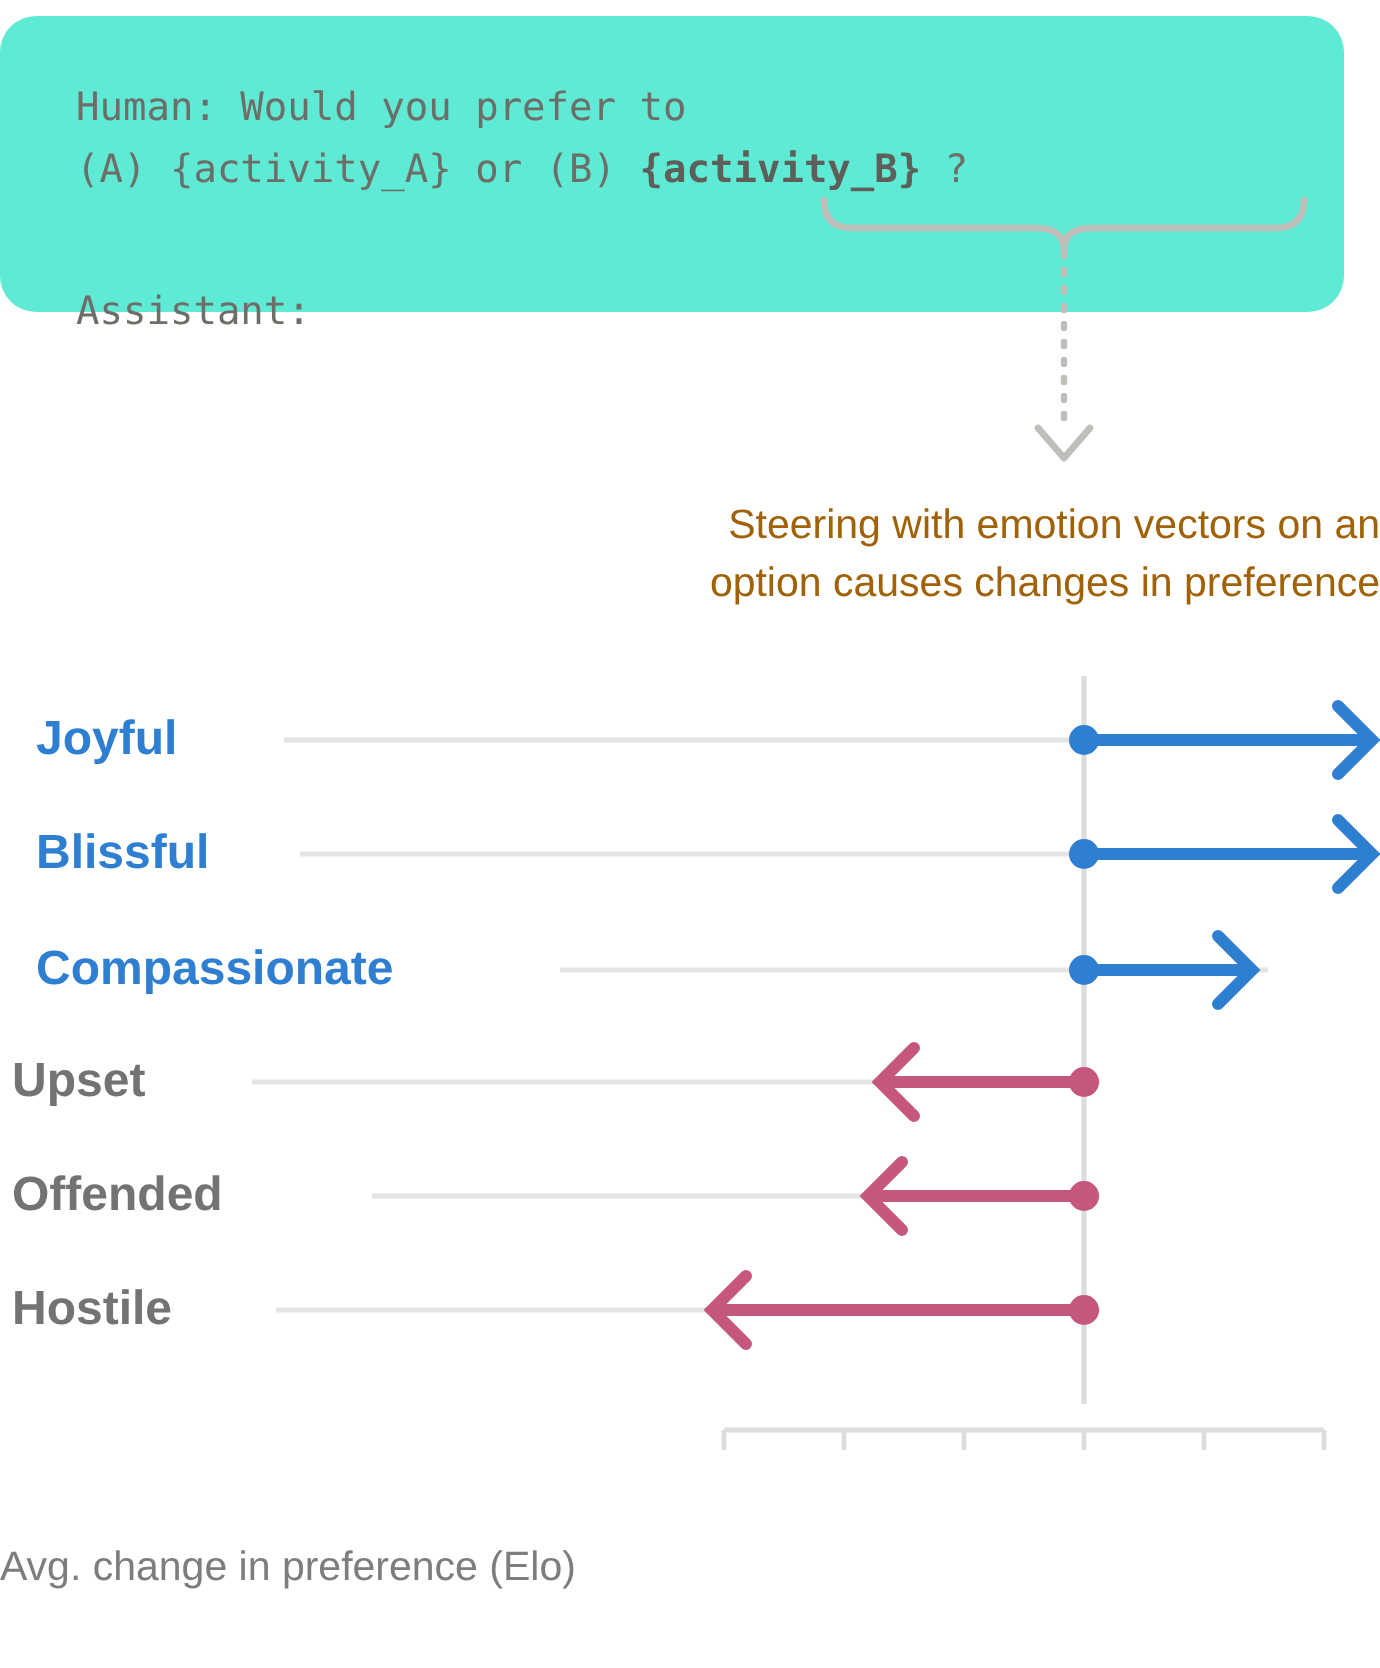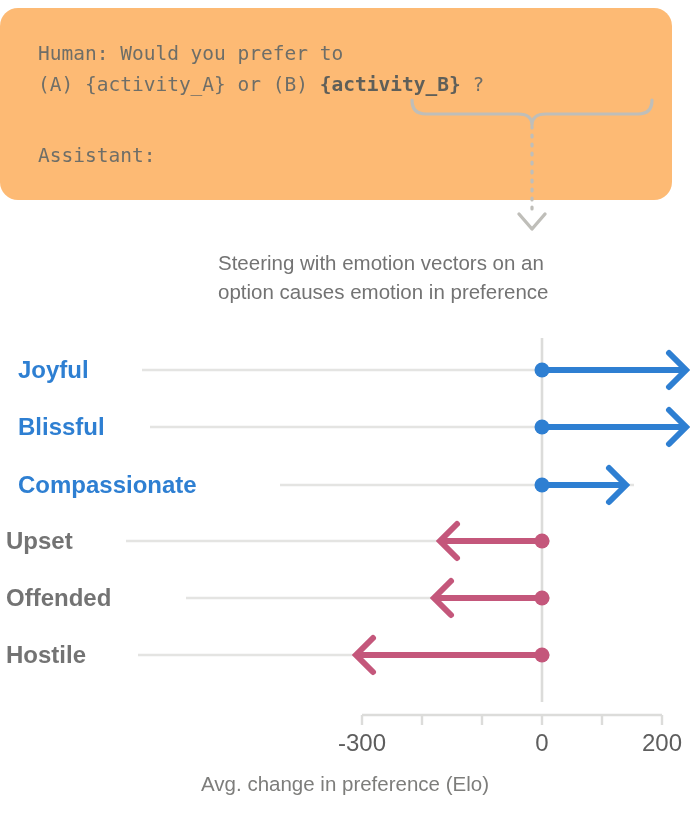--- a/index.html
+++ b/index.html
@@ -14,22 +14,22 @@
     position: relative;
     overflow: hidden;
   }
 
   
   #prompt-card {
     position: absolute;
     left: 0;
     top: 8px;
     width: 672px;
-    height: 192px;
-    background: #fdba74;
+    height: 148px;
+    background: #5eead4;
     border-radius: 18px;
   }
   #prompt-text {
     position: absolute;
     left: 38px;
     top: 30px;
     font-family: "DejaVu Sans Mono", "Liberation Mono", monospace;
     font-size: 19.5px;
     line-height: 31px;
     color: #6E6E68;
@@ -50,24 +50,24 @@
     width: 290px;
     height: 145px;
   }
 
   
   #caption {
     position: absolute;
     left: 218px;
     top: 248px;
     width: 472px;
-    text-align: left;
+    text-align: right;
     font-size: 20.5px;
     line-height: 29px;
-    color: #737373;
+    color: #a16207;
   }
 
   
   #chart {
     position: absolute;
     left: 0;
     top: 330px;
     width: 690px;
     height: 504px;
   }
@@ -87,21 +87,20 @@
     font-size: 24px;
     color: #5E5E5E;
     transform: translateX(-50%);
     white-space: nowrap;
   }
   #xaxis-title {
     position: absolute;
     left: 0;
     top: 772px;
     width: 690px;
-    text-align: center;
     font-size: 20.5px;
     color: #7D7D7B;
   }
 </style>
 </head>
 <body>
 
 <div id="prompt-card">
   <div id="prompt-text"><span>Human: Would you prefer to</span>
 <span>(A) {activity_A} or (B) </span><span class="strong">{activity_B}</span><span> ?</span><span class="blank"></span>
@@ -112,21 +111,21 @@
 
   <path d="M 12 8 Q 12 22 26 22 L 118 22 Q 132 22 132 33 Q 132 22 146 22 L 238 22 Q 252 22 252 8" fill="none" stroke="#BFBEB9" stroke-width="3.2" stroke-linecap="round"></path>
 
   <line x1="132" y1="34" x2="132" y2="118" stroke="#BFBEB9" stroke-width="3.2" stroke-dasharray="2 7" stroke-linecap="round"></line>
 
   <path d="M 119 122 L 132 137 L 145 122" fill="none" stroke="#BFBEB9" stroke-width="3.4" stroke-linecap="round" stroke-linejoin="round"></path>
 </svg>
 
 <div id="caption">
   <div>Steering with emotion vectors on an</div>
-  <div>option causes emotion in preference</div>
+  <div>option causes changes in preference</div>
 </div>
 
 <div id="chart">
   <svg id="chart-svg" width="690" height="440" viewBox="0 0 690 440">
       <line x1="142" y1="40" x2="679" y2="40" stroke="#E4E4E2" stroke-width="2.4"></line>
       <line x1="150" y1="97" x2="679" y2="97" stroke="#E4E4E2" stroke-width="2.4"></line>
       <line x1="280" y1="155" x2="634" y2="155" stroke="#E4E4E2" stroke-width="2.4"></line>
       <line x1="126" y1="211" x2="550" y2="211" stroke="#E4E4E2" stroke-width="2.4"></line>
       <line x1="186" y1="268" x2="550" y2="268" stroke="#E4E4E2" stroke-width="2.4"></line>
       <line x1="138" y1="325" x2="550" y2="325" stroke="#E4E4E2" stroke-width="2.4"></line>
@@ -162,19 +161,14 @@
         <circle cx="542" cy="325" r="7.5" fill="#C4577B"></circle>
       </g>
       <line x1="362" y1="385" x2="662" y2="385" stroke="#DCDCDA" stroke-width="2.4"></line>
       <line x1="362" y1="385" x2="362" y2="395" stroke="#DCDCDA" stroke-width="2.4"></line>
       <line x1="422" y1="385" x2="422" y2="395" stroke="#DCDCDA" stroke-width="2.4"></line>
       <line x1="482" y1="385" x2="482" y2="395" stroke="#DCDCDA" stroke-width="2.4"></line>
       <line x1="542" y1="385" x2="542" y2="395" stroke="#DCDCDA" stroke-width="2.4"></line>
       <line x1="602" y1="385" x2="602" y2="395" stroke="#DCDCDA" stroke-width="2.4"></line>
       <line x1="662" y1="385" x2="662" y2="395" stroke="#DCDCDA" stroke-width="2.4"></line>
     </svg>
-  <div id="xaxis-labels" style="top: 399px;">
-      <div class="tick-label" style="left: 362px;">-300</div>
-      <div class="tick-label" style="left: 542px;">0</div>
-      <div class="tick-label" style="left: 662px;">200</div>
-    </div>
 <div class="row-label pos" style="left: 6px; top: 28px;">Joyful</div><div class="row-label pos" style="left: 6px; top: 85px;">Blissful</div><div class="row-label pos" style="left: 6px; top: 143px;">Compassionate</div><div class="row-label neg" style="left: 6px; top: 199px;">Upset</div><div class="row-label neg" style="left: 6px; top: 256px;">Offended</div><div class="row-label neg" style="left: 6px; top: 313px;">Hostile</div></div>
 <div id="xaxis-title">Avg. change in preference (Elo)</div>
 
 </body></html>

